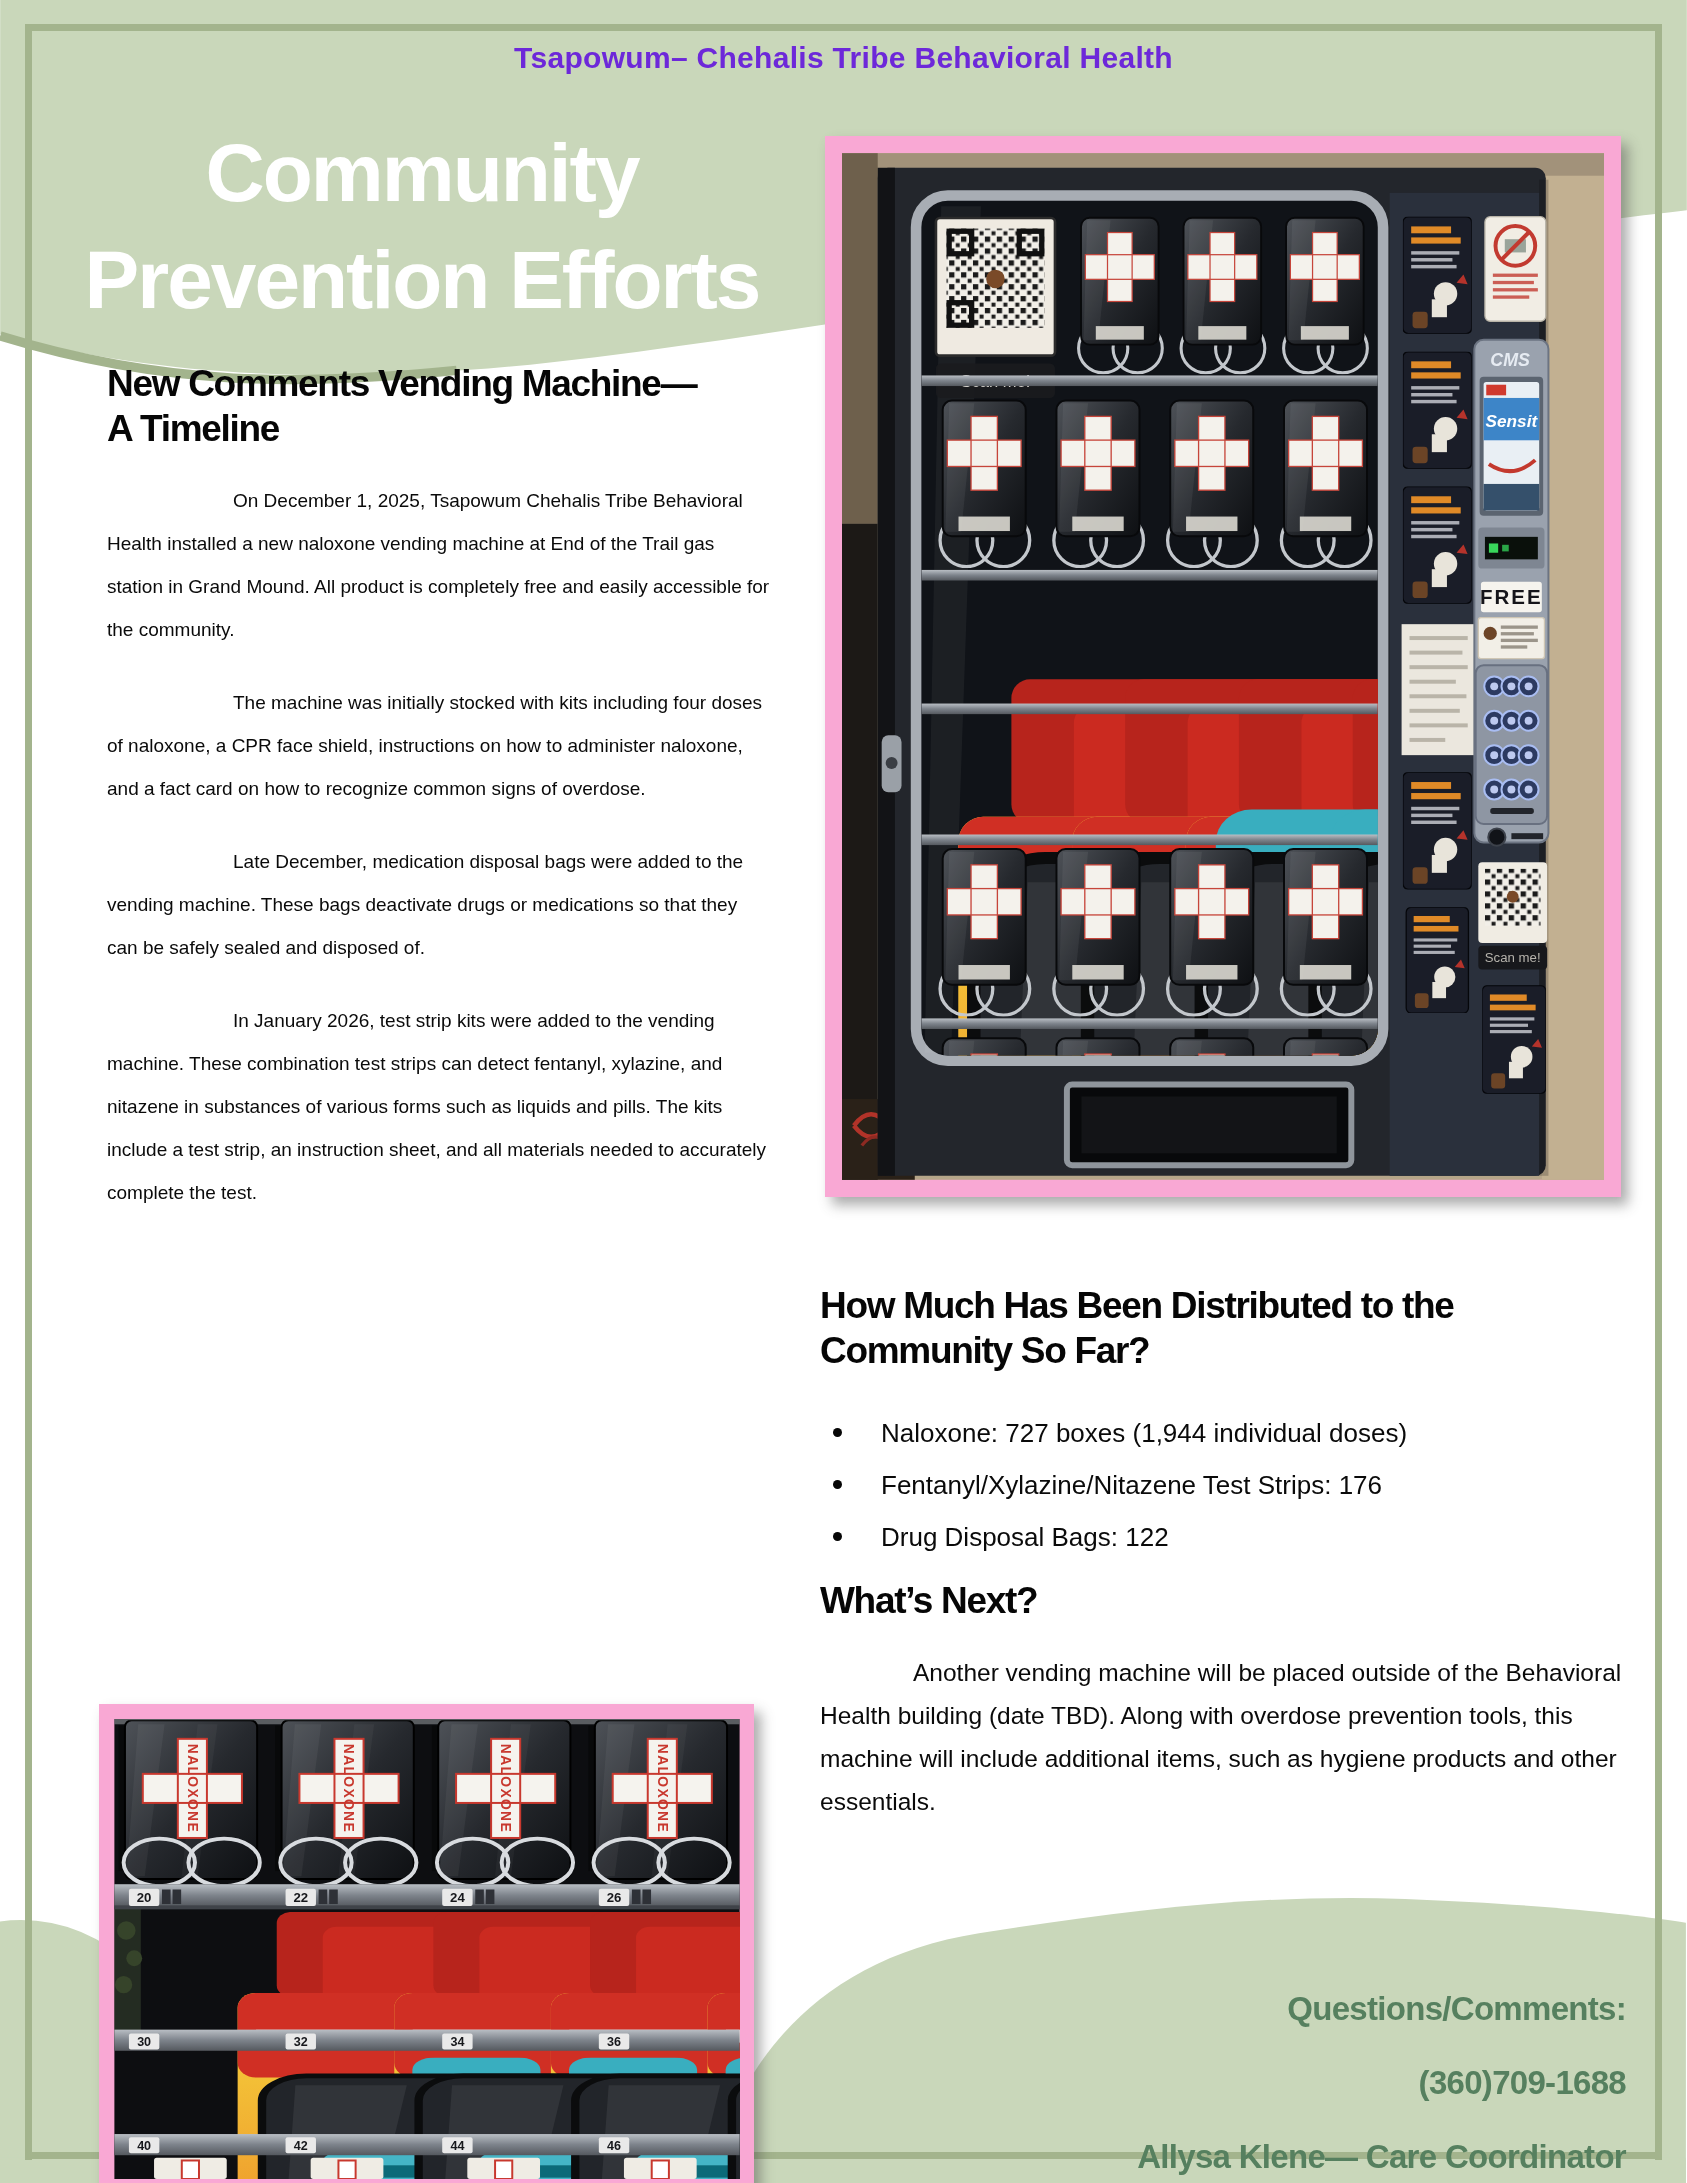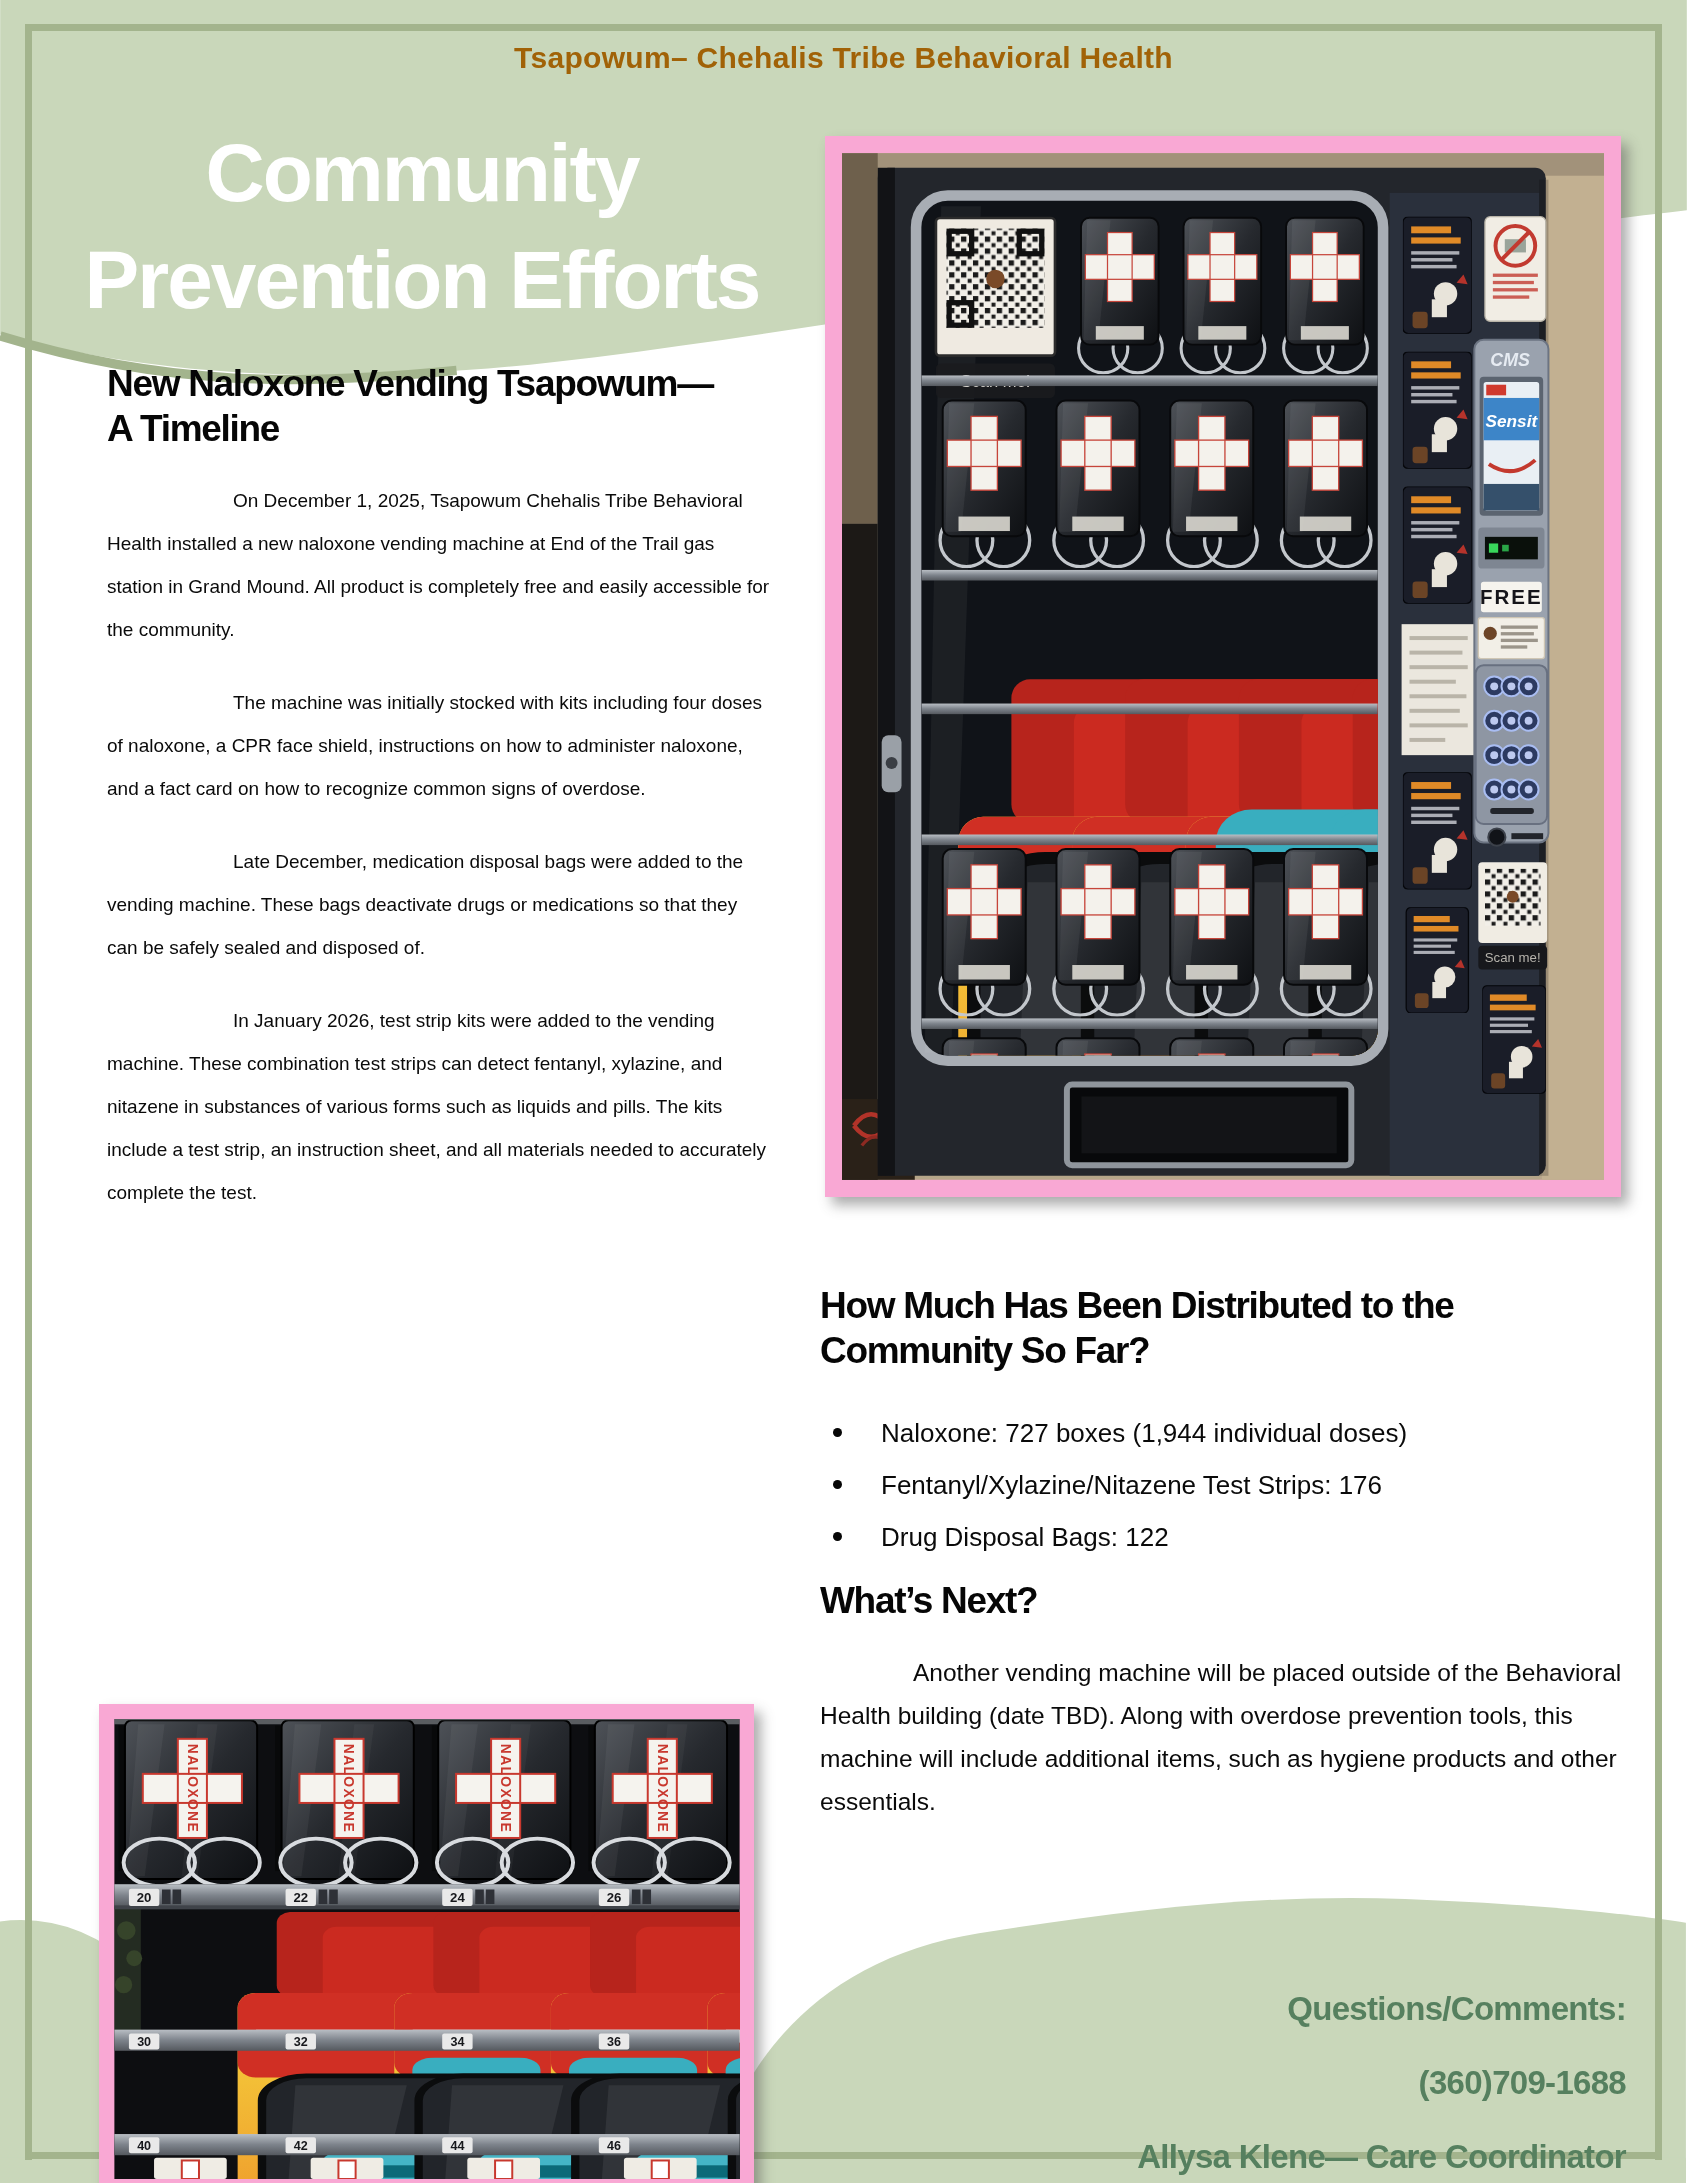--- a/index.html
+++ b/index.html
@@ -12,21 +12,21 @@
   #decorTop{left:0;top:0;}
   #decorBottom{left:0;top:1813px;}
   .frameline{background:#a3b48d;}
   #frame-top{left:25px;top:24px;width:1637px;height:7.3px;}
   #frame-left{left:25px;top:24px;width:7.3px;height:2136px;}
   #frame-right{left:1655px;top:24px;width:7.3px;height:2136px;}
   #frame-bottom{left:25px;top:2152px;width:1637px;height:7.3px;}
   
   #org-line{
     left:0;top:41px;width:1687px;text-align:center;
-    font-size:30px;font-weight:bold;color:#a16207;letter-spacing:0.3px;
+    font-size:30px;font-weight:bold;color:#6d28d9;letter-spacing:0.3px;
   }
   #page-title{
     left:40px;top:111px;width:748px;text-align:center;margin:8px;
     font-size:82px;line-height:107px;font-weight:bold;color:#ffffff;letter-spacing:-2px;
   }
   
   h2.sec{
     margin:0;font-size:37px;line-height:45px;font-weight:bold;color:#060606;letter-spacing:-1.3px;
   }
   #left-col{left:107px;top:361px;width:665px;}
@@ -74,21 +74,21 @@
 <div id="frame-top" class="abs frameline"></div>
 <div id="frame-left" class="abs frameline"></div>
 <div id="frame-right" class="abs frameline"></div>
 <div id="frame-bottom" class="abs frameline"></div>
 
 <div id="org-line" class="abs">Tsapowum– Chehalis Tribe Behavioral Health</div>
 
 <h1 id="page-title" class="abs"><span>Community</span><br><span>Prevention Efforts</span></h1>
 
 <section id="left-col" class="abs">
-  <h2 class="sec"><span>New Naloxone Vending Tsapowum—</span><br><span>A Timeline</span></h2>
+  <h2 class="sec"><span>New Comments Vending Machine—</span><br><span>A Timeline</span></h2>
   <p>On December 1, 2025, Tsapowum Chehalis Tribe Behavioral Health installed a new naloxone vending machine at End of the Trail gas station in Grand Mound. All product is completely free and easily accessible for the community.</p>
   <p>The machine was initially stocked with kits including four doses of naloxone, a CPR face shield, instructions on how to administer naloxone, and a fact card on how to recognize common signs of overdose.</p>
   <p>Late December, medication disposal bags were added to the vending machine. These bags deactivate drugs or medications so that they can be safely sealed and disposed of.</p>
   <p>In January 2026, test strip kits were added to the vending machine. These combination test strips can detect fentanyl, xylazine, and nitazene in substances of various forms such as liquids and pills.  The kits include a test strip, an instruction sheet, and all materials needed to accurately complete the test.</p>
 </section>
 
 <figure id="photo-machine" class="abs photo" style="margin:0;">
   <svg width="762" height="1027" viewBox="0 0 1152 1552">
     <defs>
       <linearGradient id="carbonG" x1="0" y1="0" x2="1" y2="1">

